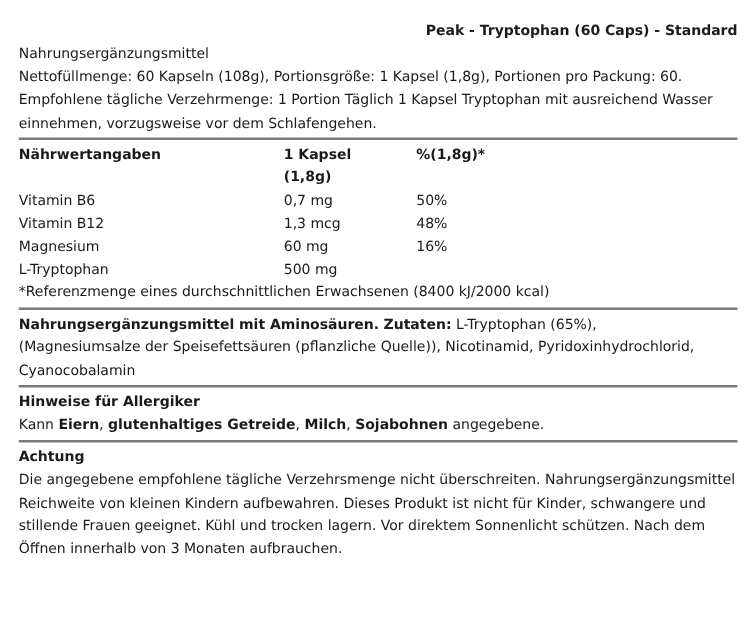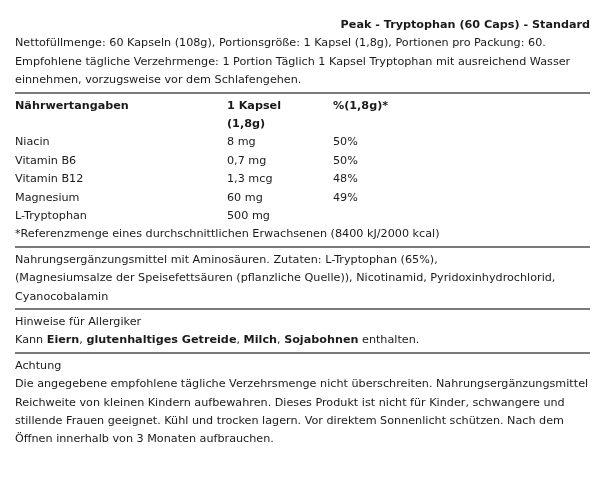--- a/index.html
+++ b/index.html
@@ -5,68 +5,64 @@
     html, body { margin: 0; padding: 0; background: #ffffff; }
     body {
       width: 600px; height: 495px; overflow: hidden;
       font-family: "DejaVu Sans", sans-serif;
       font-size: 11.2px;
       color: #1a1a1a;
       position: relative;
     }
     .page { position: absolute; left: 15px; top: 16px; width: 575px; }
     .line { height: 18.4px; line-height: 18.4px; white-space: nowrap; }
-    .bold { font-weight: normal; }
+    .bold { font-weight: bold; }
     .title { font-weight: bold; height: 18.4px; line-height: 18.4px; text-align: right; }
     .sep { height: 2px; background: #7a7a7a; margin: 2px 0 3px 0; }
     table { border-collapse: collapse; width: 575px; }
     td { padding: 0; vertical-align: top; height: 18.4px; line-height: 18.4px; }
     td.c1 { width: 212px; }
     td.c2 { width: 106px; }
     .hdr td { font-weight: bold; }
   </style>
 </head>
 <body>
 
 <div class="page">
   <div class="title">Peak - Tryptophan (60 Caps) - Standard</div>
+  <div class="line">Nahrungsergänzungsmittel</div>
   <div class="line">Nettofüllmenge: 60 Kapseln (108g), Portionsgröße: 1 Kapsel (1,8g), Portionen pro Packung: 60.</div>
   <div class="line">Empfohlene tägliche Verzehrmenge: 1 Portion Täglich 1 Kapsel Tryptophan mit ausreichend Wasser</div>
   <div class="line">einnehmen, vorzugsweise vor dem Schlafengehen.</div>
   <div class="sep"></div>
 
   <table>
     <tbody>
         <tr class="hdr">
       <td class="c1">Nährwertangaben</td>
       <td class="c2">
         <div>1 Kapsel</div>
         <div>(1,8g)</div>
       </td>
       <td>%(1,8g)*</td>
     </tr>
     <tr>
-      <td class="c1">Niacin</td>
-      <td class="c2">8 mg</td>
-      <td>50%</td>
-    </tr>
-    <tr>
       <td class="c1">Vitamin B6</td>
       <td class="c2">0,7 mg</td>
       <td>50%</td>
     </tr>
     <tr>
       <td class="c1">Vitamin B12</td>
       <td class="c2">1,3 mcg</td>
       <td>48%</td>
     </tr>
     <tr>
       <td class="c1">Magnesium</td>
       <td class="c2">60 mg</td>
-      <td>49%</td>
+      <td>16%</td>
     </tr>
     <tr>
       <td class="c1">L-Tryptophan</td>
       <td class="c2">500 mg</td>
       <td></td>
     </tr>
   </tbody>
     </table>
   <div class="line">*Referenzmenge eines durchschnittlichen Erwachsenen (8400 kJ/2000 kcal)</div>
   <div class="sep"></div>
@@ -74,21 +70,21 @@
   <div class="line">
     <span class="bold">Nahrungsergänzungsmittel mit Aminosäuren.</span>
     <span class="bold">Zutaten:</span>
     <span>L-Tryptophan (65%),</span>
   </div>
   <div class="line">(Magnesiumsalze der Speisefettsäuren (pflanzliche Quelle)), Nicotinamid, Pyridoxinhydrochlorid,</div>
   <div class="line">Cyanocobalamin</div>
   <div class="sep"></div>
 
   <div class="line bold">Hinweise für Allergiker</div>
-  <div class="line"><span>Kann</span> <b>Eiern</b><span>, </span><b>glutenhaltiges Getreide</b><span>, </span><b>Milch</b><span>, </span><b>Sojabohnen</b> <span>enthalten.</span></div>
+  <div class="line"><span>Kann</span> <b>Eiern</b><span>, </span><b>glutenhaltiges Getreide</b><span>, </span><b>Milch</b><span>, </span><b>Sojabohnen</b> <span>angegebene.</span></div>
   <div class="sep"></div>
 
   <div class="line bold">Achtung</div>
   <div class="line">Die angegebene empfohlene tägliche Verzehrsmenge nicht überschreiten. Nahrungsergänzungsmittel</div>
   <div class="line">Reichweite von kleinen Kindern aufbewahren. Dieses Produkt ist nicht für Kinder, schwangere und</div>
   <div class="line">stillende Frauen geeignet. Kühl und trocken lagern. Vor direktem Sonnenlicht schützen. Nach dem</div>
   <div class="line">Öffnen innerhalb von 3 Monaten aufbrauchen.</div>
 
 </div>
 

